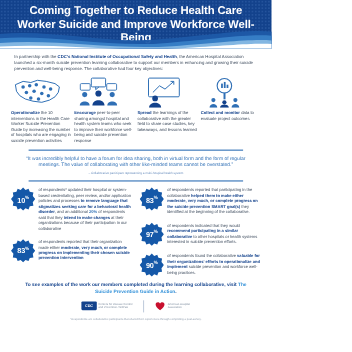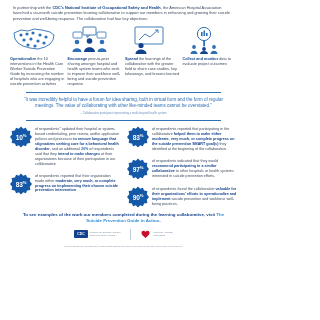--- a/index.html
+++ b/index.html
@@ -213,20 +213,33 @@
     font-size: 2.5px;
     line-height: 3.3px;
     color: #8d9aab;
   }
 </style>
 </head>
 <body>
 
 <div class="page">
 
+  <div class="header">
+    <div class="dots"></div>
+    <div class="header-title">Coming Together to Reduce Health Care
+Worker Suicide and Improve Workforce Well-Being</div>
+    <div class="wave">
+      <svg viewBox="0 0 280 20" preserveAspectRatio="none">
+        <path d="M0,7 C55,0 105,15 160,11 C215,7 250,0 280,5 L280,20 L0,20 Z" fill="#1d5aa8" opacity="0.95"></path>
+        <path d="M0,11 C50,4 110,19 170,14 C225,10 255,4 280,9 L280,20 L0,20 Z" fill="#3a82c9" opacity="0.9"></path>
+        <path d="M0,15 C60,9 115,21 175,17 C230,13 258,9 280,13 L280,20 L0,20 Z" fill="#8fc0e6" opacity="0.85"></path>
+        <path d="M0,18 C65,13 120,23 180,19 C235,16 260,13 280,16 L280,20 L0,20 Z" fill="#ffffff"></path>
+      </svg>
+    </div>
+  </div>
 
   <div class="intro">
     <span>In partnership with the </span><b>CDC's National Institute of Occupational Safety and Health</b><span>, the American Hospital Association launched a six-month suicide prevention learning collaborative to support our members in enhancing and growing their suicide prevention and well-being response. The collaborative had four key objectives:</span>
   </div>
 
   <div class="objectives">
 
     <div class="obj">
       <div class="obj-icon">
         <svg width="44" height="27" viewBox="0 0 44 27">

